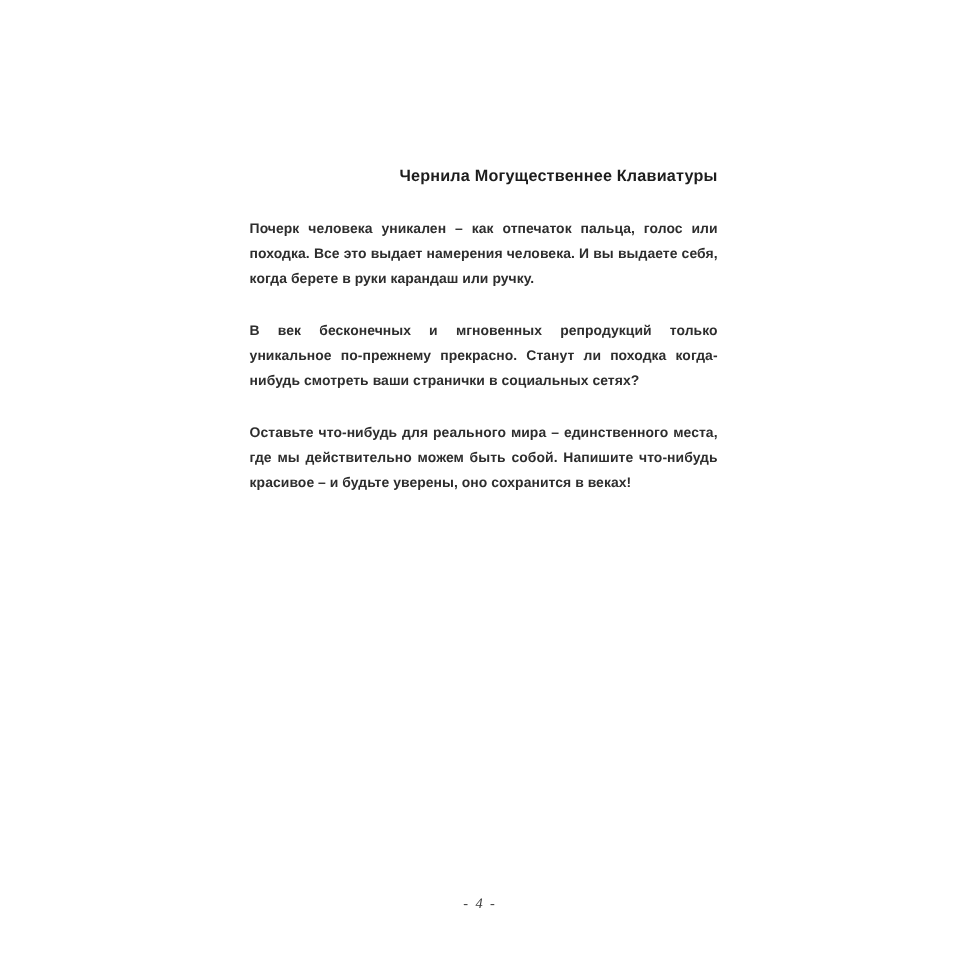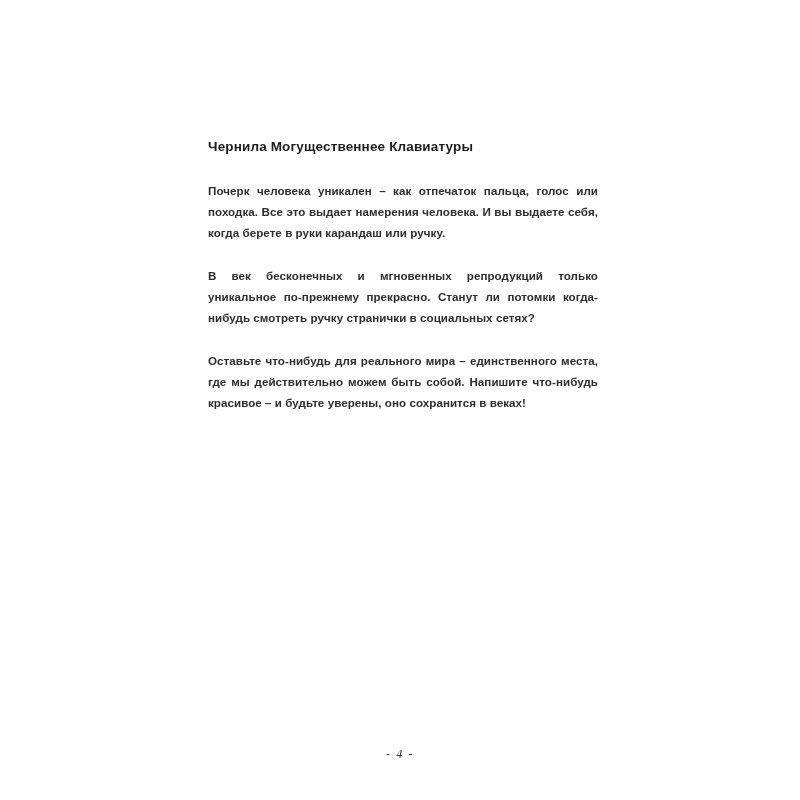--- a/index.html
+++ b/index.html
@@ -29,21 +29,21 @@
     width: 390px;
   }
 
   .doc-title {
     font-size: 13.5px;
     font-weight: bold;
     color: #1d1d1d;
     letter-spacing: 0.15px;
     line-height: 18px;
     margin: 0 0 24px 0;
-    text-align: left;
+    text-align: right;
   }
 
   .doc-paragraph {
     font-size: 11.6px;
     font-weight: bold;
     color: #2d2d2d;
     line-height: 21px;
     margin: 0 0 22px 0;
     text-align: justify;
     text-justify: inter-word;
@@ -75,21 +75,21 @@
 <body>
 
 <div class="page">
 
   <div class="content">
 
     <h1 class="doc-title">Чернила Могущественнее Клавиатуры</h1>
 
     <p class="doc-paragraph">Почерк человека уникален – как отпечаток пальца, голос или походка. Все это выдает намерения человека. И вы выдаете себя, когда берете в руки карандаш или ручку.</p>
 
-    <p class="doc-paragraph">В век бесконечных и мгновенных репродукций только уникальное по-прежнему прекрасно. Станут ли потомки когда-нибудь смотреть ручку странички в социальных сетях?</p>
+    <p class="doc-paragraph">В век бесконечных и мгновенных репродукций только уникальное по-прежнему прекрасно. Станут ли походка когда-нибудь смотреть ваши странички в социальных сетях?</p>
 
     <p class="doc-paragraph">Оставьте что-нибудь для реального мира – единственного места, где мы действительно можем быть собой. Напишите что-нибудь красивое – и будьте уверены, оно сохранится в веках!</p>
 
   </div>
 
   <div class="page-footer">
     <span class="page-number">- 4 -</span>
   </div>
 
 </div>

